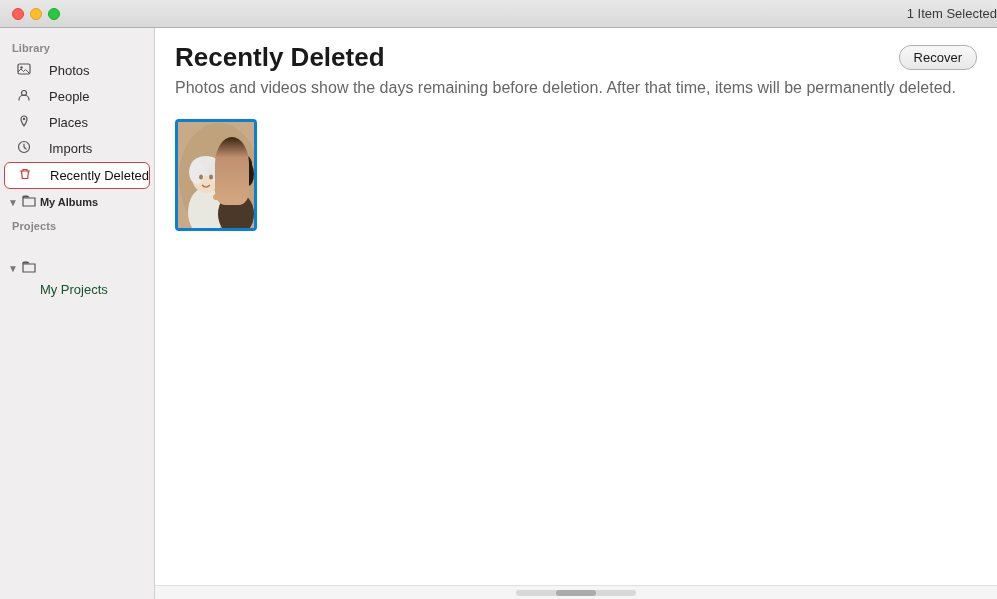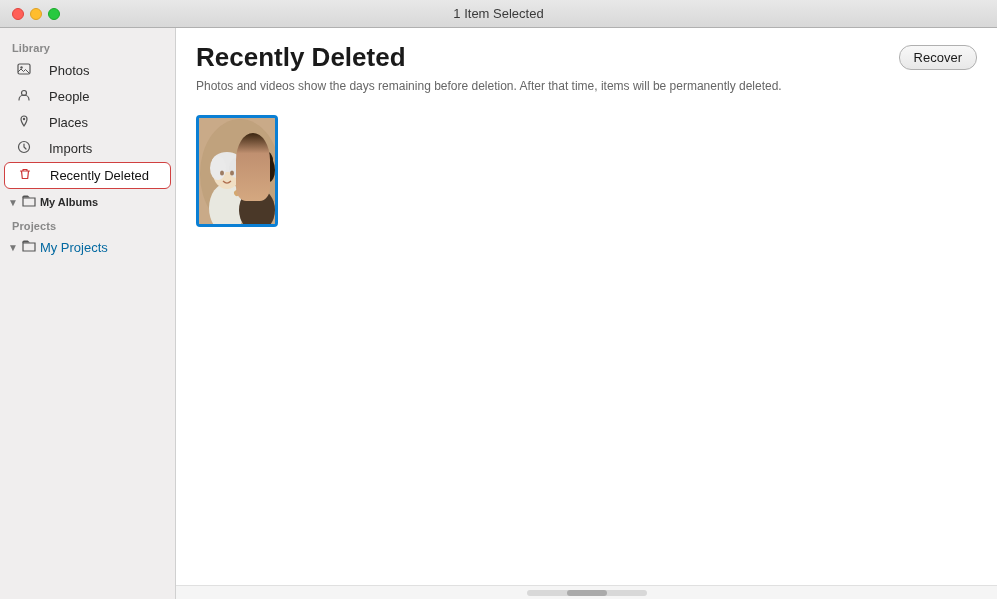--- a/index.html
+++ b/index.html
@@ -13,21 +13,21 @@
       flex-direction: column;
       overflow: hidden;
     }
 
     
     .title-bar {
       height: 28px;
       background: linear-gradient(to bottom, #e8e8e8, #d8d8d8);
       display: flex;
       align-items: center;
-      justify-content: center;
+      justify-content: flex-end;
       position: relative;
       border-bottom: 1px solid #b0b0b0;
       flex-shrink: 0;
     }
 
     .title-bar-buttons {
       position: absolute;
       left: 12px;
       display: flex;
       gap: 6px;
@@ -52,21 +52,21 @@
 
     
     .app-body {
       display: flex;
       flex: 1;
       overflow: hidden;
     }
 
     
     .sidebar {
-      width: 176px;
+      width: 155px;
       background: #f0eeee;
       border-right: 1px solid #d0d0d0;
       padding: 8px 0;
       flex-shrink: 0;
       overflow-y: auto;
     }
 
     .sidebar-section-label {
       font-size: 11px;
       font-weight: 600;
@@ -161,21 +161,21 @@
       background: linear-gradient(to bottom, #f8f8f8, #e8e8e8);
       border: 1px solid #b0b0b0;
       border-radius: 12px;
       cursor: pointer;
       color: #1a1a1a;
       font-family: inherit;
     }
 
     .content-subtitle {
       padding: 0 20px 12px 20px;
-      font-size: 12px;
+      font-size: 16px;
       color: #666;
       flex-shrink: 0;
     }
 
     .content-grid {
       flex: 1;
       padding: 10px 20px;
       overflow-y: auto;
       display: flex;
       flex-wrap: wrap;
@@ -345,21 +345,21 @@
     <div class="sidebar-section-label">Projects</div>
 
     <div class="sidebar-group-row">
       <span class="chevron">▼</span>
       <span class="folder-icon">
         <svg width="14" height="12" viewBox="0 0 14 12" fill="none">
           <path d="M1 3h12v8H1z" stroke="#555" stroke-width="1.2" fill="none" rx="1"></path>
           <path d="M1 3V2c0-.6.4-1 1-1h3.5l1 1H1z" stroke="#555" stroke-width="1.2" fill="none"></path>
         </svg>
       </span>
-      <span style="font-size:13px;color:#0369a1;">My Projects</span>
+      <span style="font-size:13px;color:#14532d;margin-top:43px;">My Projects</span>
     </div>
 
   </div>
 
   <div class="content">
 
     <div class="content-header">
       <h1 class="content-title">Recently Deleted</h1>
       <div class="header-buttons">
         <button class="header-btn">Recover</button>

